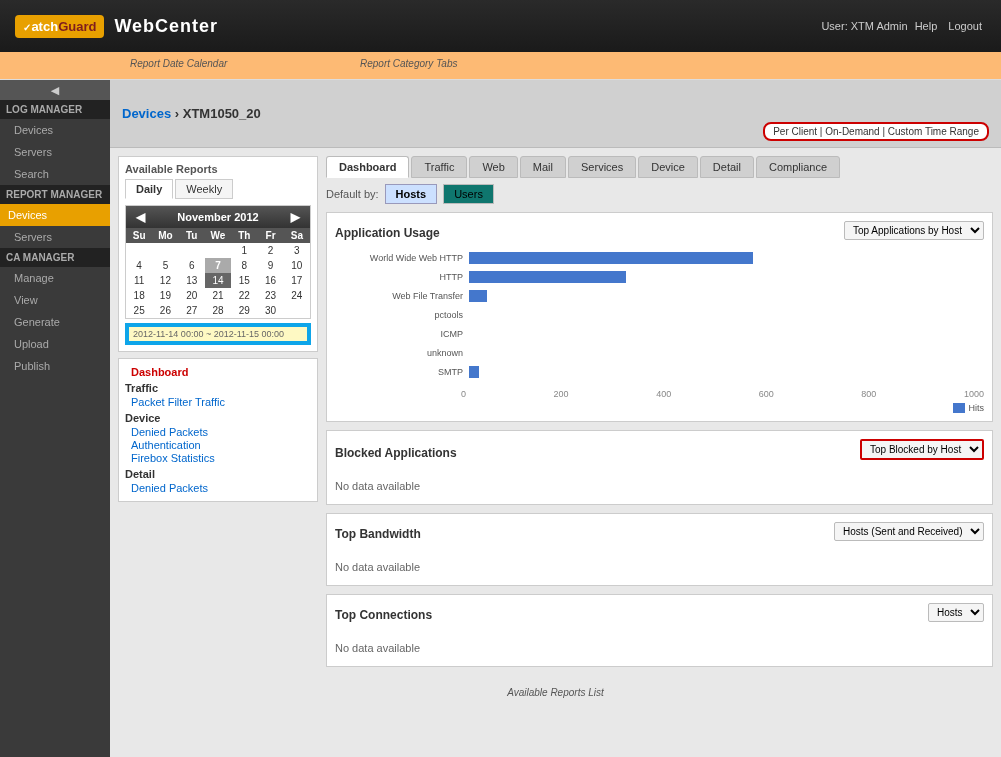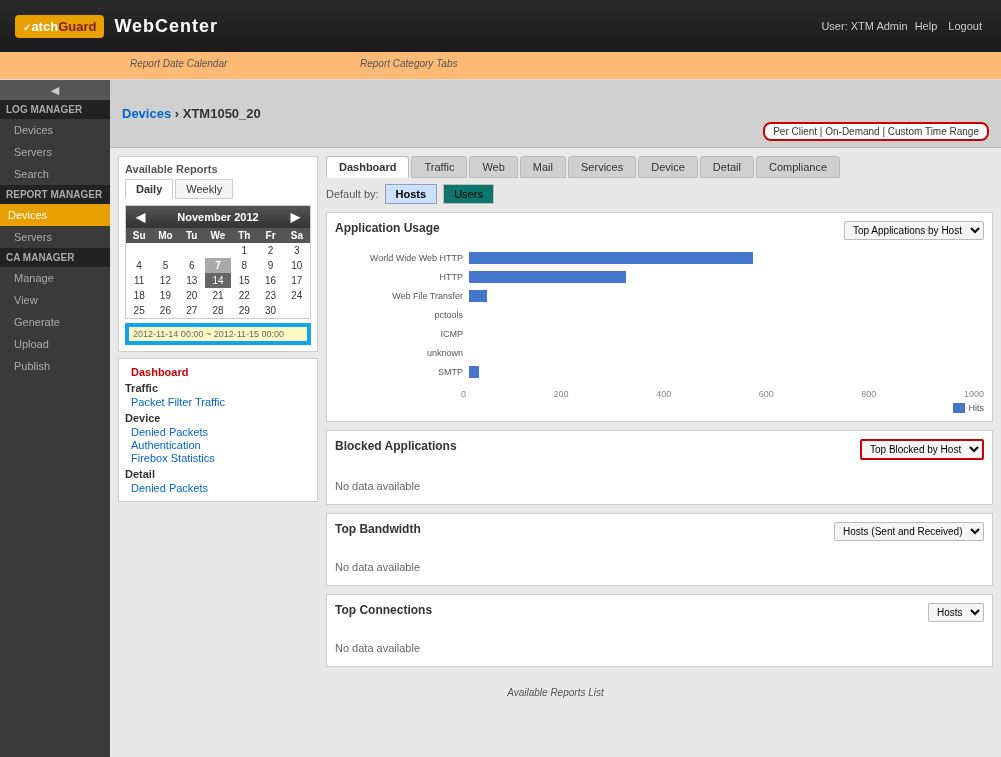--- a/index.html
+++ b/index.html
@@ -67,21 +67,21 @@
     .report-tab { padding: 4px 12px; background: #d0d0d0; border: 1px solid #bbb; cursor: pointer; font-size: 11px; border-radius: 3px 3px 0 0; }
     .report-tab.active { background: #fff; border-bottom: 1px solid #fff; font-weight: bold; }
 
     .pivot-bar { display: flex; align-items: center; gap: 6px; margin-bottom: 8px; }
     .pivot-label { font-size: 11px; color: #555; }
     .pivot-btn { padding: 3px 10px; background: #0f766e; border: 1px solid #bbb; cursor: pointer; font-size: 11px; }
     .pivot-btn.active { background: #cce0ff; border-color: #99b; font-weight: bold; }
 
     
     .widget-box { background: #fff; border: 1px solid #ccc; margin-bottom: 8px; padding: 8px; }
-    .widget-header { display: flex; align-items: flex-start; justify-content: space-between; margin-bottom: 6px; }
+    .widget-header { display: flex; align-items: flex-end; justify-content: space-between; margin-bottom: 6px; }
     .widget-title { font-size: 12px; font-weight: bold; color: #333; }
     .widget-select { font-size: 10px; border: 1px solid #bbb; padding: 2px 4px; background: #f5f5f5; cursor: pointer; border-radius: 2px; }
     .widget-select-red { border: 2px solid #cc0000; }
 
     
     .chart-area { padding: 4px 8px; }
     .chart-row { display: flex; align-items: center; margin-bottom: 3px; height: 16px; }
     .chart-label { width: 120px; text-align: right; font-size: 9px; color: #555; margin-right: 6px; flex-shrink: 0; }
     .chart-bar-container { flex: 1; height: 12px; position: relative; }
     .chart-bar { height: 100%; background: #4477cc; }

